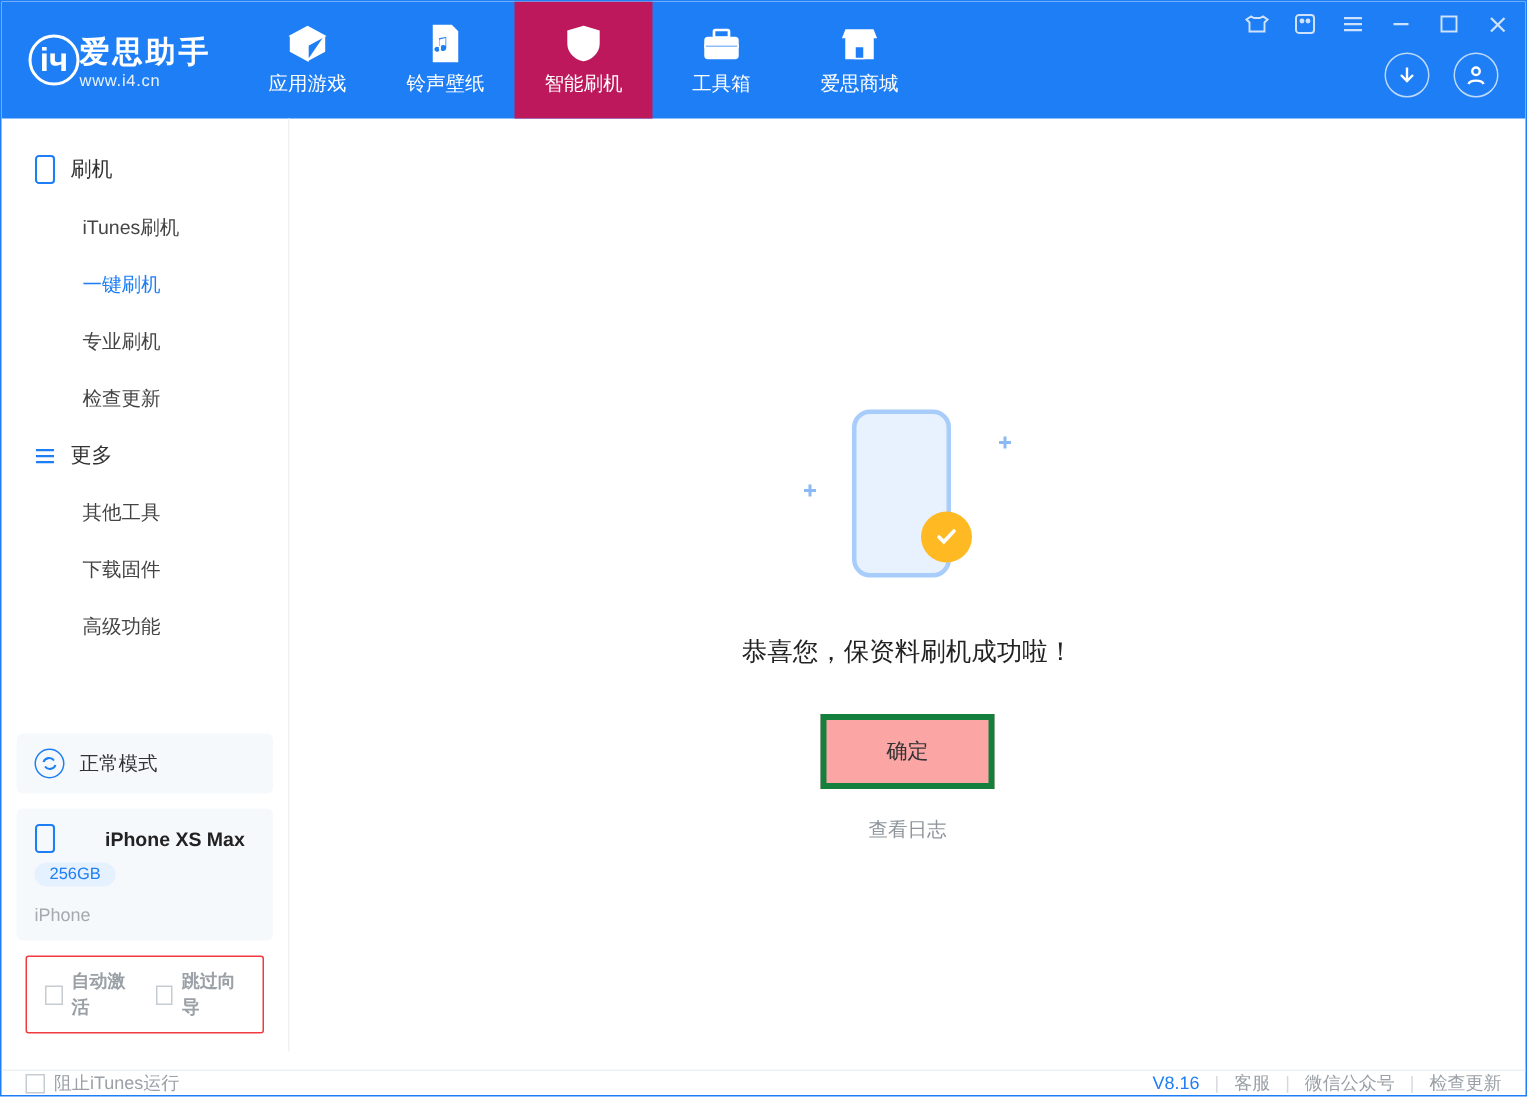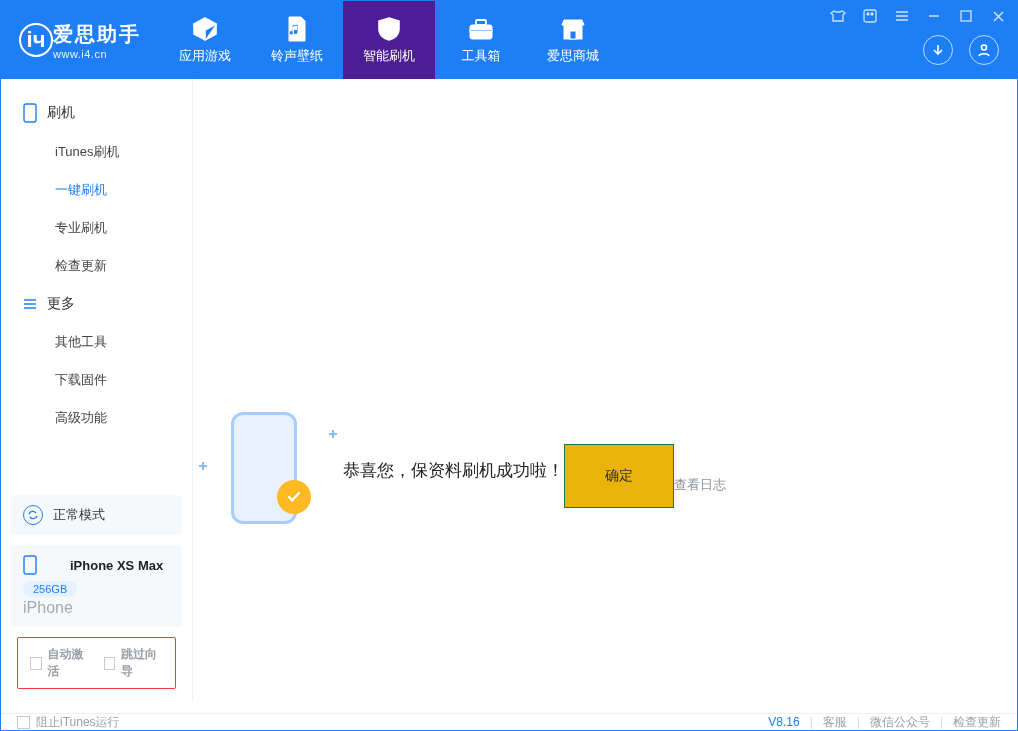--- a/index.html
+++ b/index.html
@@ -16,21 +16,21 @@
   align-items: center; justify-content: center; font-weight: bold; font-size: 22px; color: #fff;
 }
 .logo-text .cn { font-size: 20px; font-weight: 600; letter-spacing: 2px; }
 .logo-text .url { font-size: 11px; opacity: .9; letter-spacing: .5px; }
 
 .tabs { display: flex; height: 100%; }
 .tab {
   width: 92px; display: flex; flex-direction: column; align-items: center; justify-content: center;
   gap: 4px; cursor: pointer; position: relative;
 }
-.tab.active { background: #4c1d95; }
+.tab.active { background: #be185d; }
 .tab-icon { width: 28px; height: 28px; display:flex; align-items:center; justify-content:center; }
 .tab-icon svg { fill: #fff; stroke:#fff; }
 .tab-label { font-size: 13px; }
 
 .window-controls {
   position: absolute; top: 6px; right: 10px; display: flex; gap: 14px; align-items: center;
 }
 .window-controls .wc { width: 18px; height: 18px; display:flex; align-items:center; justify-content:center; cursor:pointer; }
 .window-controls svg { stroke: #cfe2fb; }
 
@@ -69,54 +69,54 @@
 .mode-icon {
   width:20px; height:20px; border-radius:50%; border:1.5px solid #1e7ef5; display:flex;
   align-items:center; justify-content:center;
 }
 .device-card .dev-row { display:flex; align-items:center; gap:8px; }
 .dev-name { font-size:13px; font-weight:600; color:#222;margin-left:25px; }
 .badge {
   display:inline-block; background:#e6f1ff; color:#1e7ef5; font-size:11px; padding:2px 10px;
   border-radius:10px; margin-top:6px;
 }
-.dev-sub { font-size:16px; color:#a5aab0; margin-top:2px; }
+.dev-sub { font-size:12px; color:#a5aab0; margin-top:12px; }
 
 .checkbox-row {
   display:flex; gap:14px; padding: 8px 12px; border:1.5px solid #ef3a3f; border-radius:2px;
   margin: 6px 6px 0 6px; font-size:12px; color:#9aa0a6;font-weight:bold;
 }
 .chk { display:flex; align-items:center; gap:6px; cursor:pointer; }
 .box {
   width:13px; height:13px; border:1px solid #c7ccd2; background:#fff;
 }
 
 
-.main { flex:1; display:flex; flex-direction:row; align-items:center; padding-top: 190px; }
+.main { flex:1; display:flex; flex-direction:column; align-items:center; padding-top: 190px; }
 .illus { position:relative; width:150px; height:130px; margin-bottom: 24px; }
 .phone {
   position:absolute; left:38px; top:4px; width:66px; height:112px; border:3.5px solid #a9cdfb;
   border-radius:12px; background: #e8f2ff;
 }
 .check-badge {
   position:absolute; right:32px; bottom:24px; width:34px; height:34px; background:#ffb923;
   border-radius:50%; display:flex; align-items:center; justify-content:center;
 }
 .check-badge svg { stroke:#fff; }
 .spark { position:absolute; width:8px; height:8px; }
 .spark::before, .spark::after { content:""; position:absolute; background:#8bb9f4; }
 .spark::before { left:3px; top:0; width:2px; height:8px; }
 .spark::after  { left:0; top:3px; width:8px; height:2px; }
 .spark.a { left:6px; top:54px; }
 .spark.b { right:6px; top:22px; }
 
 .success-text { font-size:17px; color:#222; margin-bottom: 30px; }
 .ok-btn {
-  border:1px solid #15803d; background:#eab308; font-size:14px; color:#333;
-  padding: 22px 40px; cursor:pointer; margin-bottom: 18px;
+  border:4px solid #15803d; background:#fca5a5; font-size:14px; color:#333;
+  padding: 12px 40px; cursor:pointer; margin-bottom: 18px;
 }
 .log-link { font-size:13px; color:#8e949b; cursor:pointer; text-decoration: underline; text-decoration-color: transparent; }
 
 
 .footer {
   position:absolute; bottom:0; left:0; right:0; height:17px; border-top:1px solid #eef1f4;
   display:flex; align-items:center; padding:0 16px; font-size:12px; color:#9aa0a6;
   justify-content: space-between;
 }
 .footer-left { display:flex; align-items:center; gap:8px; }

